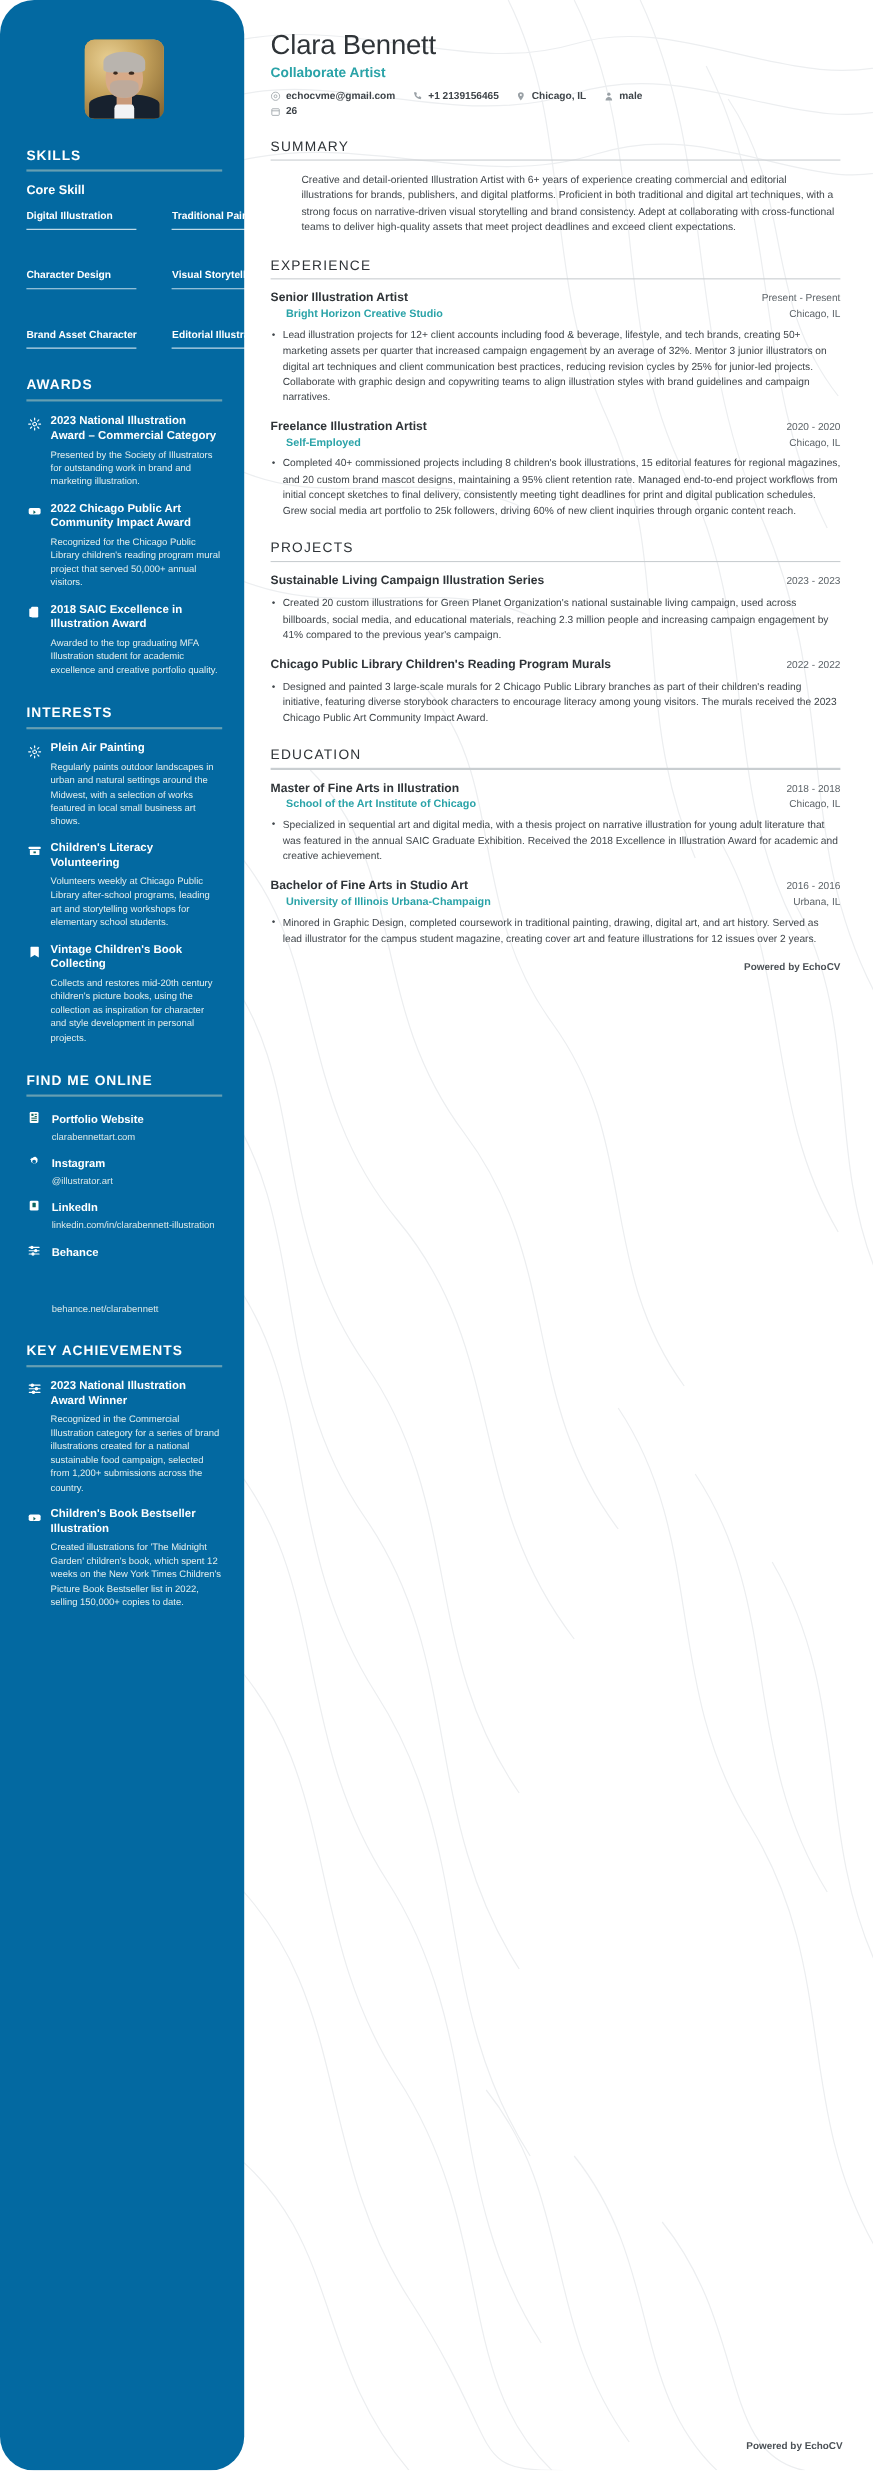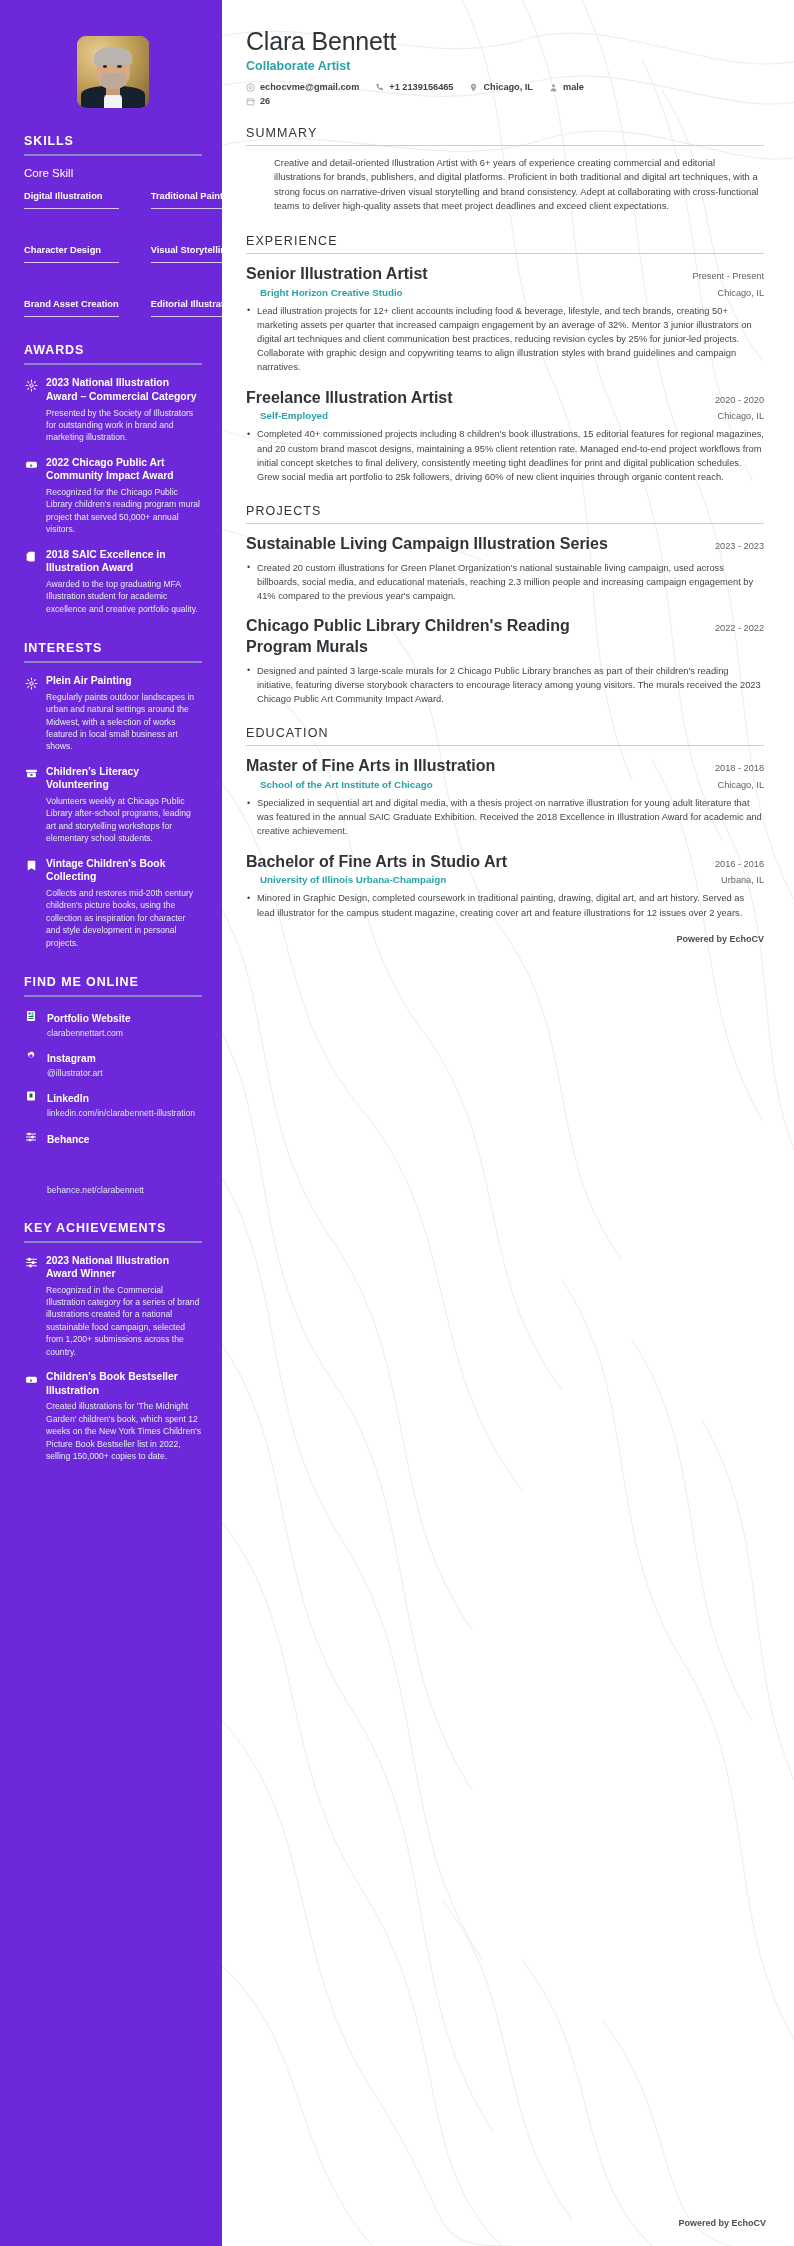--- a/index.html
+++ b/index.html
@@ -27,24 +27,25 @@
     pointer-events: none;
     opacity: 1;
   }
 
   
   .sidebar {
     position: relative;
     z-index: 2;
     width: 222px;
     flex: 0 0 222px;
-    background: #6d28d9;
+    background: #0369a1;
     color: #ffffff;
     padding: 22px 20px 40px 24px;
     min-height: 2246px;
+    border-radius: 31px;
   }
   .photo-wrap { display: flex; justify-content: center; margin-bottom: 26px; margin-top: 14px;}
   .photo {
     width: 72px; height: 72px;
     border-radius: 9px;
     overflow: hidden;
     background: linear-gradient(160deg,#c9a24a 0%, #d8b463 35%, #8a6a35 100%);
     position: relative;
   }
   
@@ -71,21 +72,21 @@
     font-size: 12.5px;
     font-weight: 700;
     letter-spacing: .9px;
     margin-bottom: 6px;
   }
   .side-rule {
     height: 2px; background: #9bbdbb; opacity:.65;
     margin-bottom: 11px;
   }
   .core-skill-label {
-    font-size: 11.5px; font-weight: 400; margin-bottom: 8px;
+    font-size: 11.5px; font-weight: 700; margin-bottom: 8px;
   }
   .skill-grid {
     display: grid;
     grid-template-columns: 1fr 1fr;
     column-gap: 10px;
     row-gap: 0px;
     gap: 32px;
   }
   .skill-tag {
     font-size: 9.3px;
@@ -150,21 +151,21 @@
     padding-bottom: 5px;
   }
   .sec-rule { height: 1.2px; background: #c9ced1; margin-bottom: 10px; }
 
   .summary-text {
     font-size: 9.4px; line-height: 1.55; color: #41474c; text-align: left; margin-left: 28px;
   }
 
   .job { margin-bottom: 13px; }
   .job-head { display: flex; justify-content: space-between; align-items: baseline; gap: 10px; }
-  .job-title { font-size: 16px; font-weight: 700; color: #2f3438; line-height:1.3;}
+  .job-title { font-size: 11px; font-weight: 700; color: #2f3438; line-height:1.3;}
   .job-date  { font-size: 9.2px; color: #5c6368; white-space: nowrap; }
   .job-sub   { display: flex; justify-content: space-between; align-items: baseline;
                margin-top: 2px; gap: 10px; }
   .job-org   { font-size: 9.8px; font-weight: 700; color: #2aa3a8; padding-left: 14px; }
   .job-loc   { font-size: 9.2px; color: #5c6368; white-space: nowrap; }
   .bullets { margin: 6px 0 0 0; padding: 0; list-style: none; }
   .bullets li {
     position: relative; padding-left: 11px;
     font-size: 9.3px; line-height: 1.52; color: #41474c; margin-bottom: 2px;
   }
@@ -238,21 +239,21 @@
 
     <section class="side-sec">
       <div class="side-h">SKILLS</div>
       <div class="side-rule"></div>
       <div class="core-skill-label">Core Skill</div>
       <div class="skill-grid">
         <div class="skill-tag">Digital Illustration</div>
         <div class="skill-tag">Traditional Painting</div>
         <div class="skill-tag">Character Design</div>
         <div class="skill-tag">Visual Storytelling</div>
-        <div class="skill-tag">Brand Asset Creation</div>
+        <div class="skill-tag">Brand Asset Character</div>
         <div class="skill-tag">Editorial Illustration</div>
       </div>
     </section>
 
     <section class="side-sec">
       <div class="side-h">AWARDS</div>
       <div class="side-rule"></div>
 
       <div class="entry">
         <span class="entry-ico">

